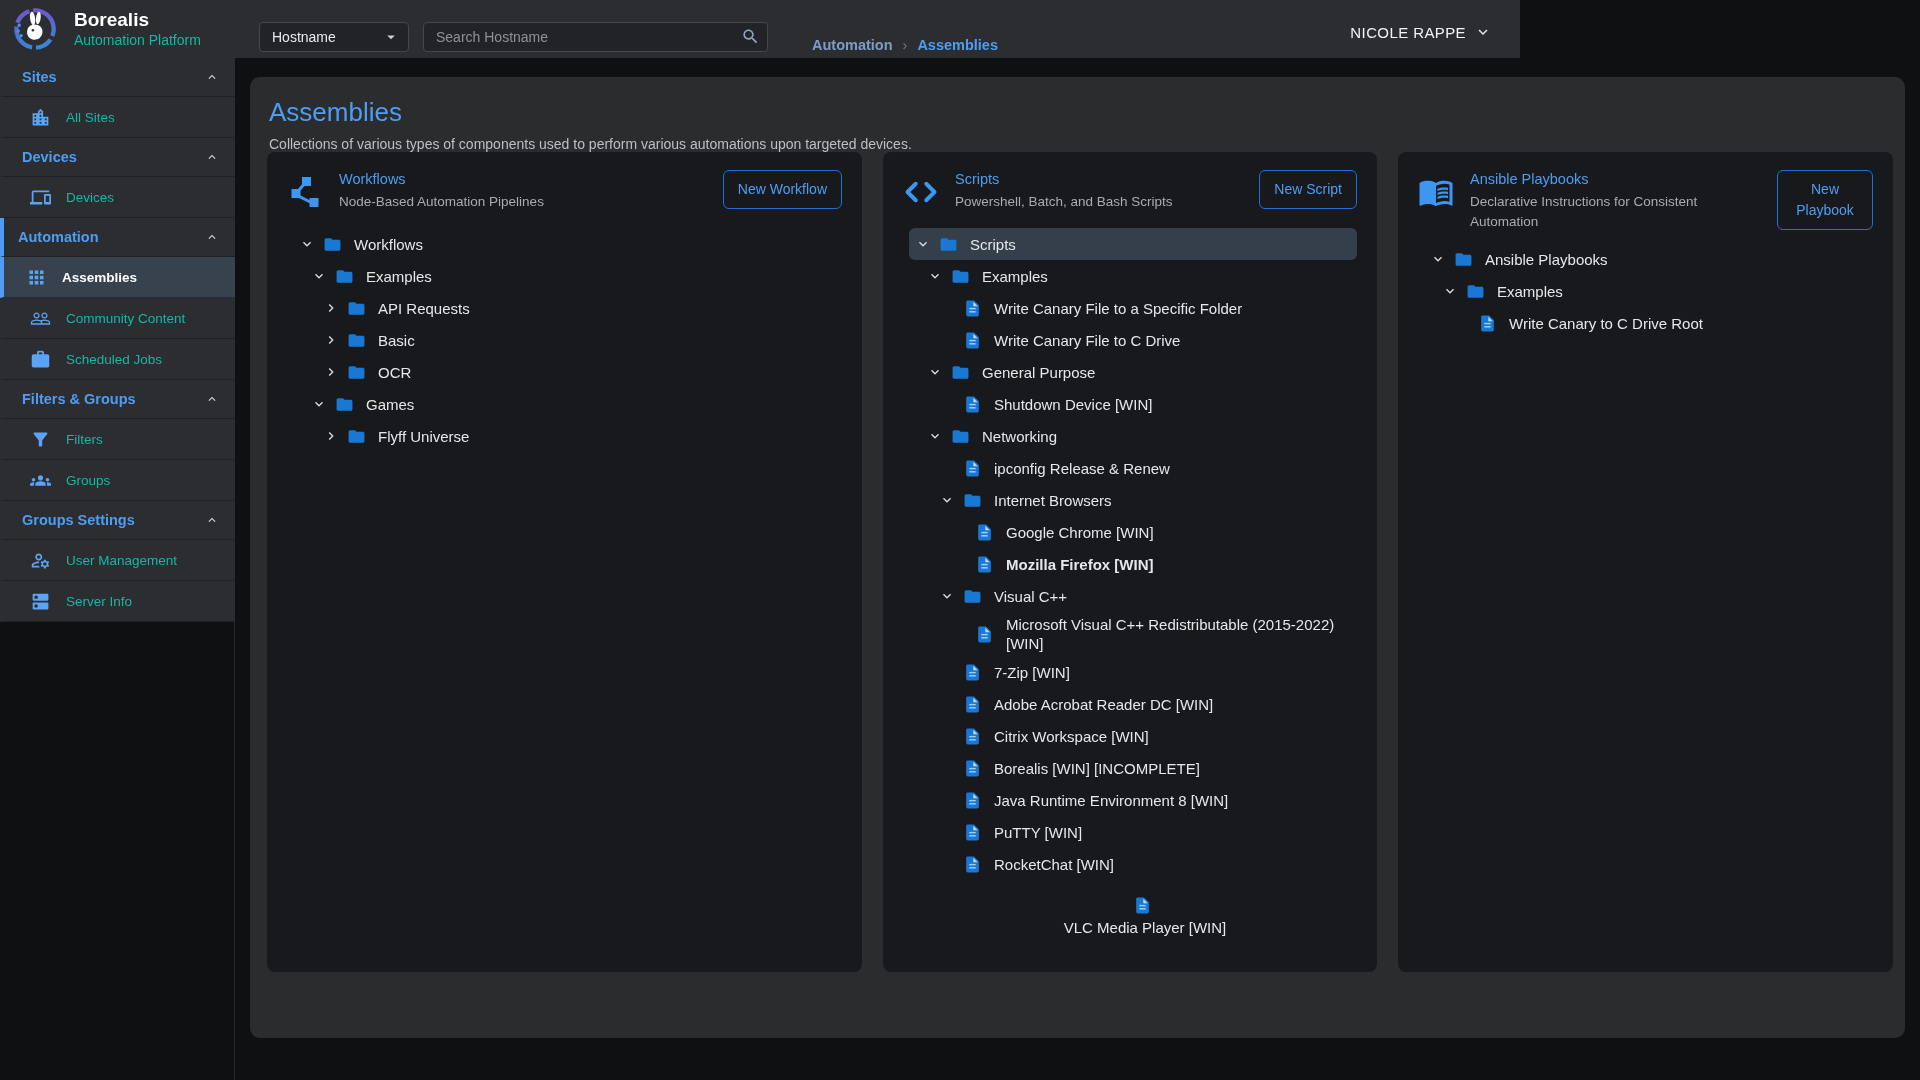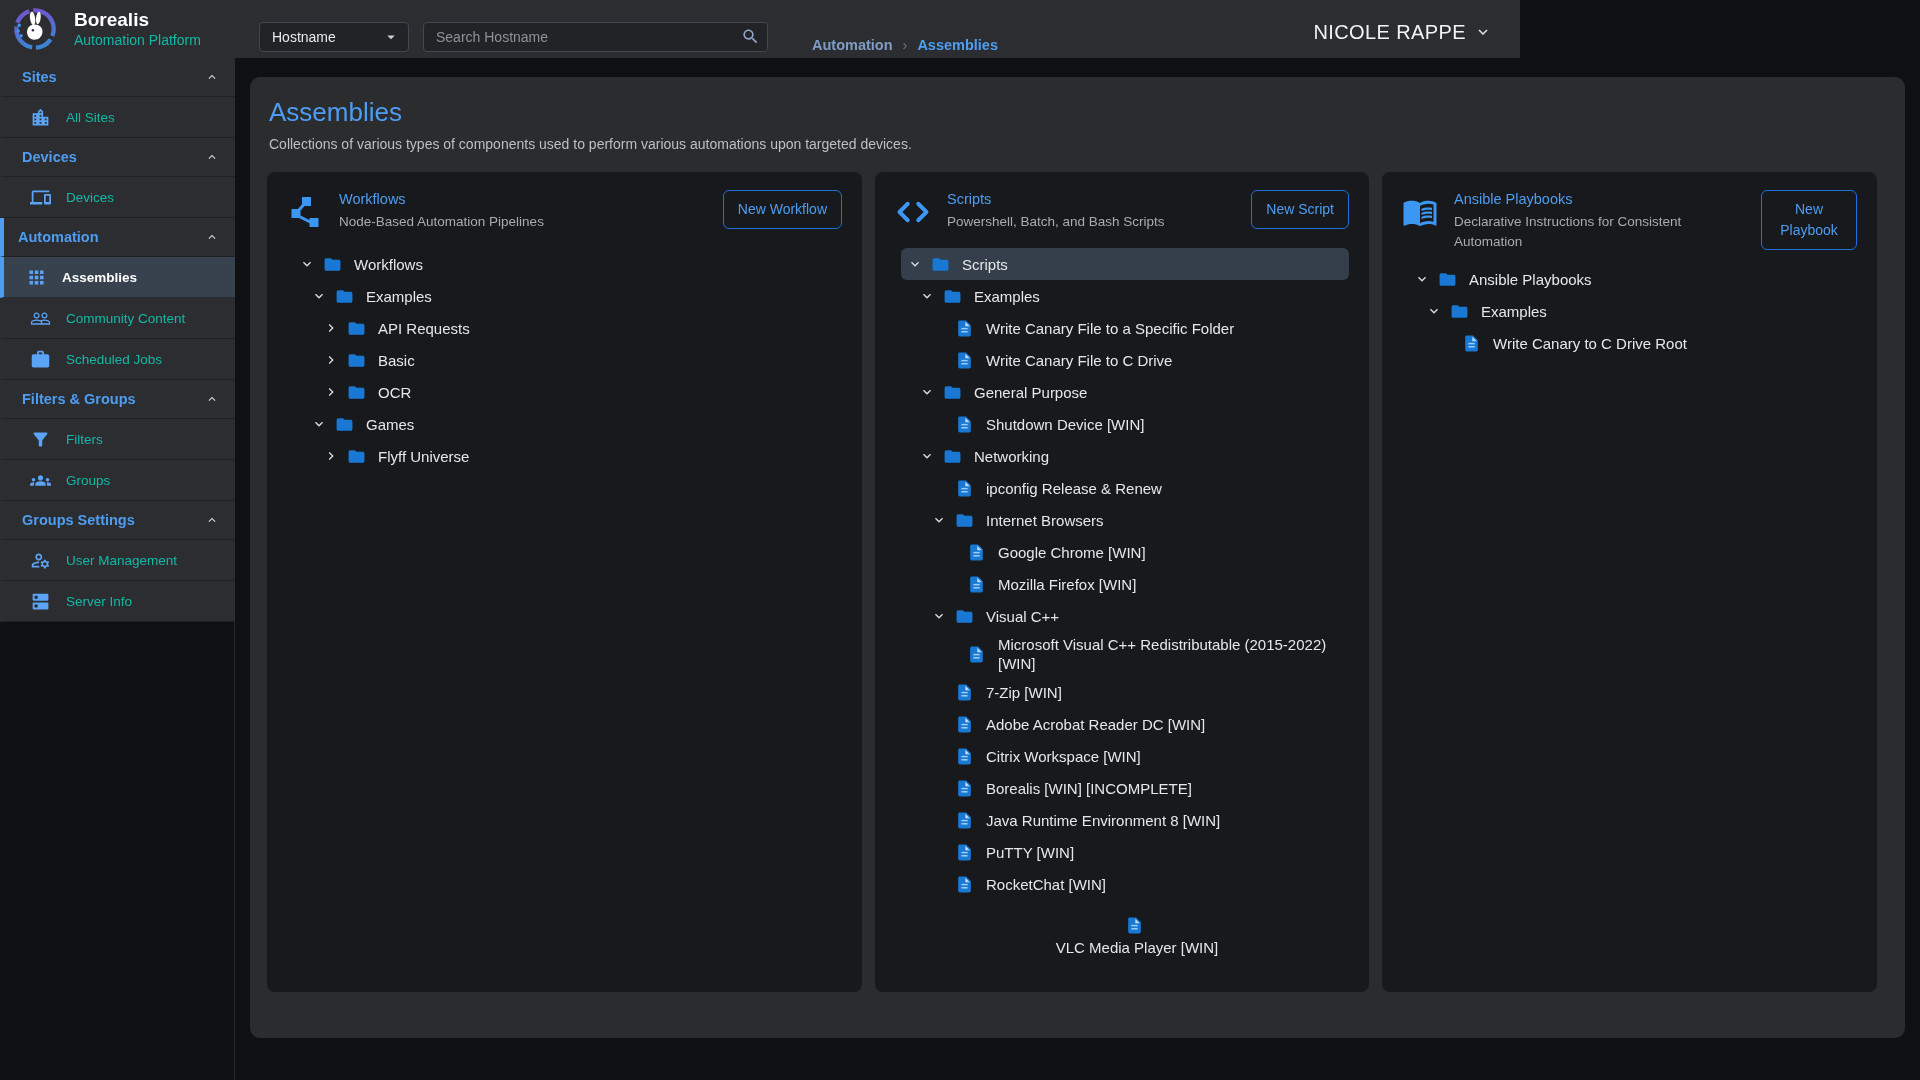--- a/index.html
+++ b/index.html
@@ -28,21 +28,21 @@
   .searchbox .mag { position:absolute; right:8px; top:5px; width:19px; height:19px; fill:#8ea6c4; }
 
   .breadcrumbs { position:relative; top:16px; margin-left:44px; display:flex; align-items:center;
                  gap:10px; font-size:14.5px; font-weight:bold; }
   .bc-link-1 { color:#7f9cc4; cursor:pointer; }
   .bc-sep    { color:#6f7782; font-weight:normal; }
   .bc-link-2 { color:#4e9df2; cursor:pointer; }
 
   .usermenu { position:relative; top:3px; margin-left:auto; padding-right:28px;
               display:flex; align-items:center; gap:8px; cursor:pointer; }
-  .usermenu .uname { color:#f2f3f4; font-size:20px; letter-spacing:.4px; }
+  .usermenu .uname { color:#f2f3f4; font-size:15px; letter-spacing:.4px; }
   .usermenu .dchev { width:18px; height:18px; fill:#e3e4e6; }
 
   
   .sidebar { position:absolute; left:0; top:58px; width:235px; background:#2b2d30; }
   .sidebar-edge { position:absolute; left:234px; top:622px; height:458px; width:1px; background:#26272a; }
   .sec-header { height:39px; display:flex; align-items:center; justify-content:space-between;
                 padding:0 16px 0 18px; border-left:4px solid transparent;
                 border-bottom:1px solid rgba(10,11,12,.35); cursor:pointer; }
   .sec-header.accent { border-left-color:#4e9df2; padding-left:14px; }
   .sec-label { color:#4e9df2; font-size:14.5px; font-weight:bold; }
@@ -53,21 +53,21 @@
   .side-item.active { background:#38424e; border-left-color:#4e9df2; padding-left:22px; }
   .side-item .sicon { width:21px; height:21px; flex:none; fill:#5ba3f5; }
   .side-item .slabel { color:#14b8a6; font-size:13.5px; }
   .side-item.active .slabel { color:#ffffff; font-weight:bold; }
 
   
   .panel { position:absolute; left:250px; top:77px; width:1655px; height:961px;
            background:#2b2c2e; border-radius:10px; padding:20px 17px; }
   .page-title { color:#4e9df2; font-size:26px; font-weight:normal; margin-left:2px; }
   .page-desc  { color:#bdbfc1; font-size:14px; margin:8px 0 0 2px; }
-  .cards { display:flex; gap:13px; margin-top:20px; align-items:flex-start; }
+  .cards { display:flex; gap:21px; align-items:flex-start; }
   .card { background:#18191c; border-radius:8px; height:820px; padding:18px 20px;
           display:flex; flex-direction:column; }
   .card:nth-child(1) { width:595px; flex:none; }
   .card:nth-child(2) { width:494px; flex:none; }
   .card:nth-child(3) { width:495px; flex:none; }
 
   .card-head { display:flex; align-items:flex-start; gap:16px; min-height:46px; }
   .card-icon { width:36px; height:36px; flex:none; margin-top:2px; }
   .card-titles { flex:1; }
   .card-title { color:#4e9df2; font-size:14.5px; margin-top:1px; }
@@ -472,21 +472,21 @@
             <span class="nicon">
               <svg viewBox="0 0 24 24">
                 <path fill="#1878d4" d="M14 2H6c-1.1 0-2 .9-2 2v16c0 1.1.9 2 2 2h12c1.1 0 2-.9 2-2V8l-6-6z"></path>
                 <path fill="#bfdcf8" d="M13 3.5V9h5.5z"></path>
                 <rect x="8" y="11.2" width="8" height="1.9" fill="#9ecdf5"></rect>
                 <rect x="8" y="15.2" width="8" height="1.9" fill="#9ecdf5"></rect>
               </svg>
             </span>
             <span class="tlabel">Google Chrome [WIN]</span>
           </div>
-          <div class="trow" style="padding-left: 42px;">
+          <div class="trow" style="padding-left: 42px; font-weight: bold;">
             <span class="chev"></span>
             <span class="nicon">
               <svg viewBox="0 0 24 24">
                 <path fill="#1878d4" d="M14 2H6c-1.1 0-2 .9-2 2v16c0 1.1.9 2 2 2h12c1.1 0 2-.9 2-2V8l-6-6z"></path>
                 <path fill="#bfdcf8" d="M13 3.5V9h5.5z"></path>
                 <rect x="8" y="11.2" width="8" height="1.9" fill="#9ecdf5"></rect>
                 <rect x="8" y="15.2" width="8" height="1.9" fill="#9ecdf5"></rect>
               </svg>
             </span>
             <span class="tlabel">Mozilla Firefox [WIN]</span>

